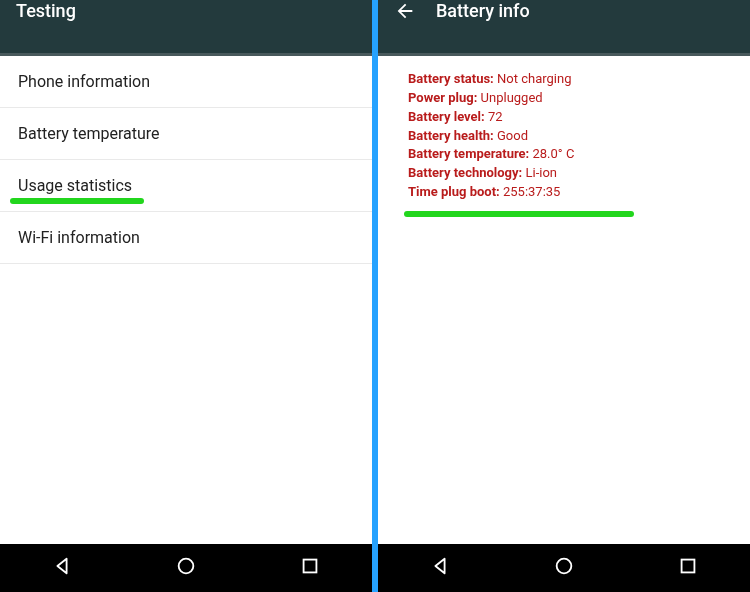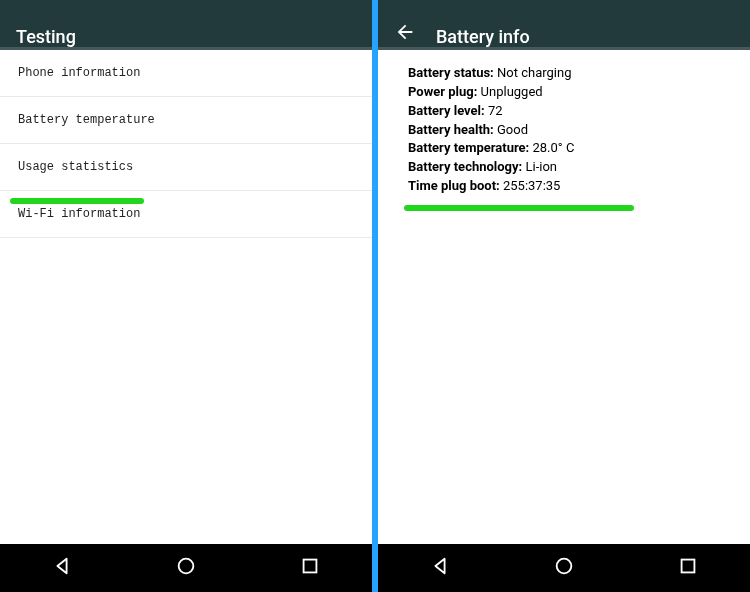--- a/index.html
+++ b/index.html
@@ -20,23 +20,23 @@
       background: #fff;
     }
     .divider {
       width: 6px;
       background: #26a2ff;
       height: 100%;
     }
     .header {
       background: #233a3d;
       color: #fff;
-      height: 50px;
-      display: flex;
-      align-items: flex-end;
+      height: 56px;
+      display: flex;
+      align-items: flex-start;
       padding: 0 16px;
       font-size: 18px;
       font-weight: 500;
       border-bottom: 3px solid #48595c;
     }
     .header .back-icon {
       margin-right: 20px;
       cursor: pointer;
       display: flex;
       align-items: center;
@@ -44,31 +44,30 @@
     .back-icon svg { width: 22px; height: 22px; fill: #fff; }
     .header .title { font-weight: 500; }
     .list {
       flex: 1;
       background: #fff;
       overflow: hidden;
     }
     .list-item {
       padding: 16px 16px 16px 18px;
       border-bottom: 1px solid #e9e9e9;
-      font-size: 12px;
+      font-size: 16px;
       color: #222;
       cursor: pointer;
       position: relative;
-      font-family: Liberation Mono, monospace;
     }
     .info-body {
       flex: 1;
       padding: 14px 20px 14px 30px;
       font-size: 13px;
-      color: #000000;
+      color: #b91c1c;
       line-height: 1.45;
       position: relative;
       border-radius: 21px;
     }
     .info-row { white-space: nowrap; }
     .info-row .label { font-weight: 700; }
     .info-row .value { font-weight: 400; }
     .navbar {
       height: 48px;
       background: #000;

